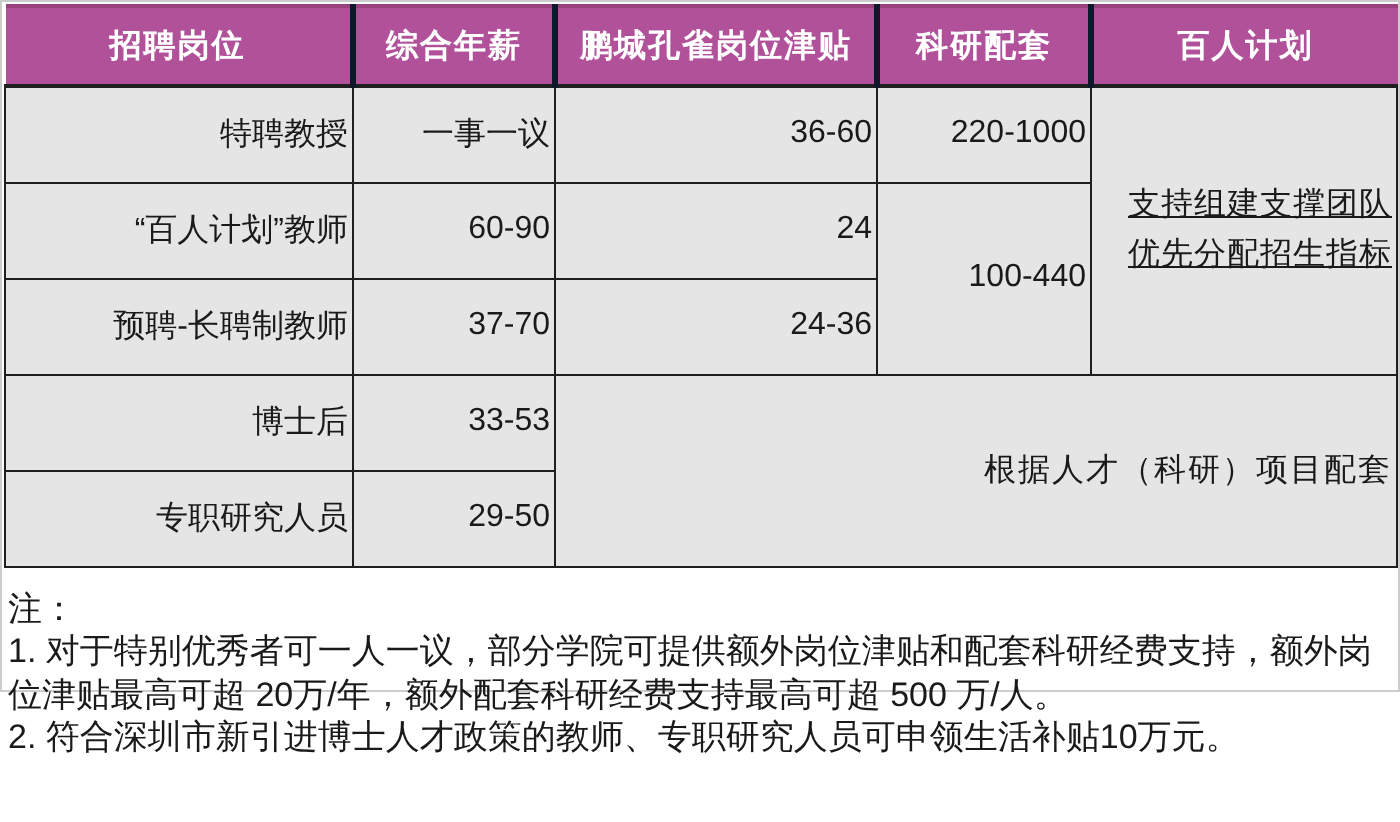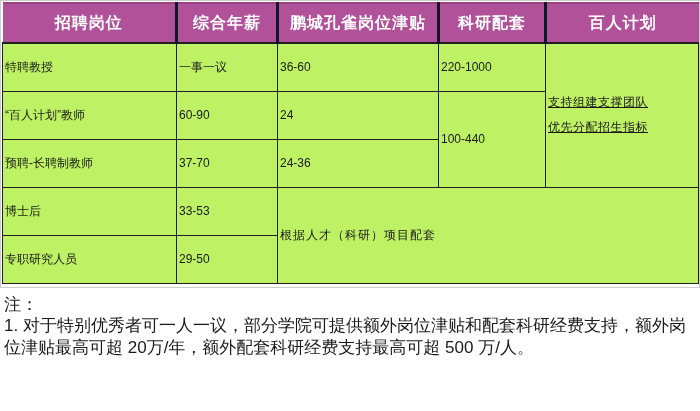--- a/index.html
+++ b/index.html
@@ -5,21 +5,21 @@
   html, body { margin: 0; padding: 0; }
   body {
     width: 700px; height: 411px;
     background: #ffffff;
     font-family: "Liberation Sans", "DejaVu Sans", sans-serif;
     color: var(--text-color, #1a1a1a);
     overflow: hidden;
   }
   .canvas {
     position: relative;
-    width: 700px; height: 288px;
+    width: 700px; height: 346px;
     box-sizing: border-box;
     border: 1px solid var(--frame-color, #cccccc);
     background: #ffffff;
   }
   table.grid {
     border-collapse: collapse;
     table-layout: fixed;
     width: 696px;
     margin: 1px 0 0 1px;
   }
@@ -34,25 +34,25 @@
     height: 38px;
     border: none;
     border-top: 2px solid var(--header-top, #9a4180);
     border-left: 3px solid #0f172a;
     border-bottom: 2px solid var(--grid-border, #1f1f1f);
     padding: 0;
   }
   table.grid th:first-child { border-left: none; }
   table.grid td {
     border: 1px solid var(--grid-border, #1f1f1f);
-    text-align: left;
+    text-align: right;
     vertical-align: middle;
-    font-size: 12px;
+    font-size: 16px;
     padding: 0 2px;
-    background: #bef264;
+    background: #e5e5e5;
   }
   table.grid tbody tr { height: 48px; }
   td.other-cell { font-size: 17px; line-height: 25px; letter-spacing: 0.5px; text-decoration: underline; }
   td.project-cell { font-size: 17px; letter-spacing: 1px; }
   .notes {
     margin-top: 10px;
     padding: 0 4px 0 3px;
     font-size: 17px;
     line-height: 21.5px;
     color: var(--text-color, #1a1a1a);
@@ -111,15 +111,16 @@
       <tr>
         <td>专职研究人员</td>
         <td>29-50</td>
       </tr>
     </tbody>
   </table>
 
   <div class="notes">
     <div>注：</div>
     <div>1. 对于特别优秀者可一人一议，部分学院可提供额外岗位津贴和配套科研经费支持，额外岗位津贴最高可超 20万/年，额外配套科研经费支持最高可超 500 万/人。</div>
+    <div>2. 符合深圳市新引进博士人才政策的教师、专职研究人员可申领生活补贴10万元。</div>
   </div>
 
 </div>
 
 </body></html>

